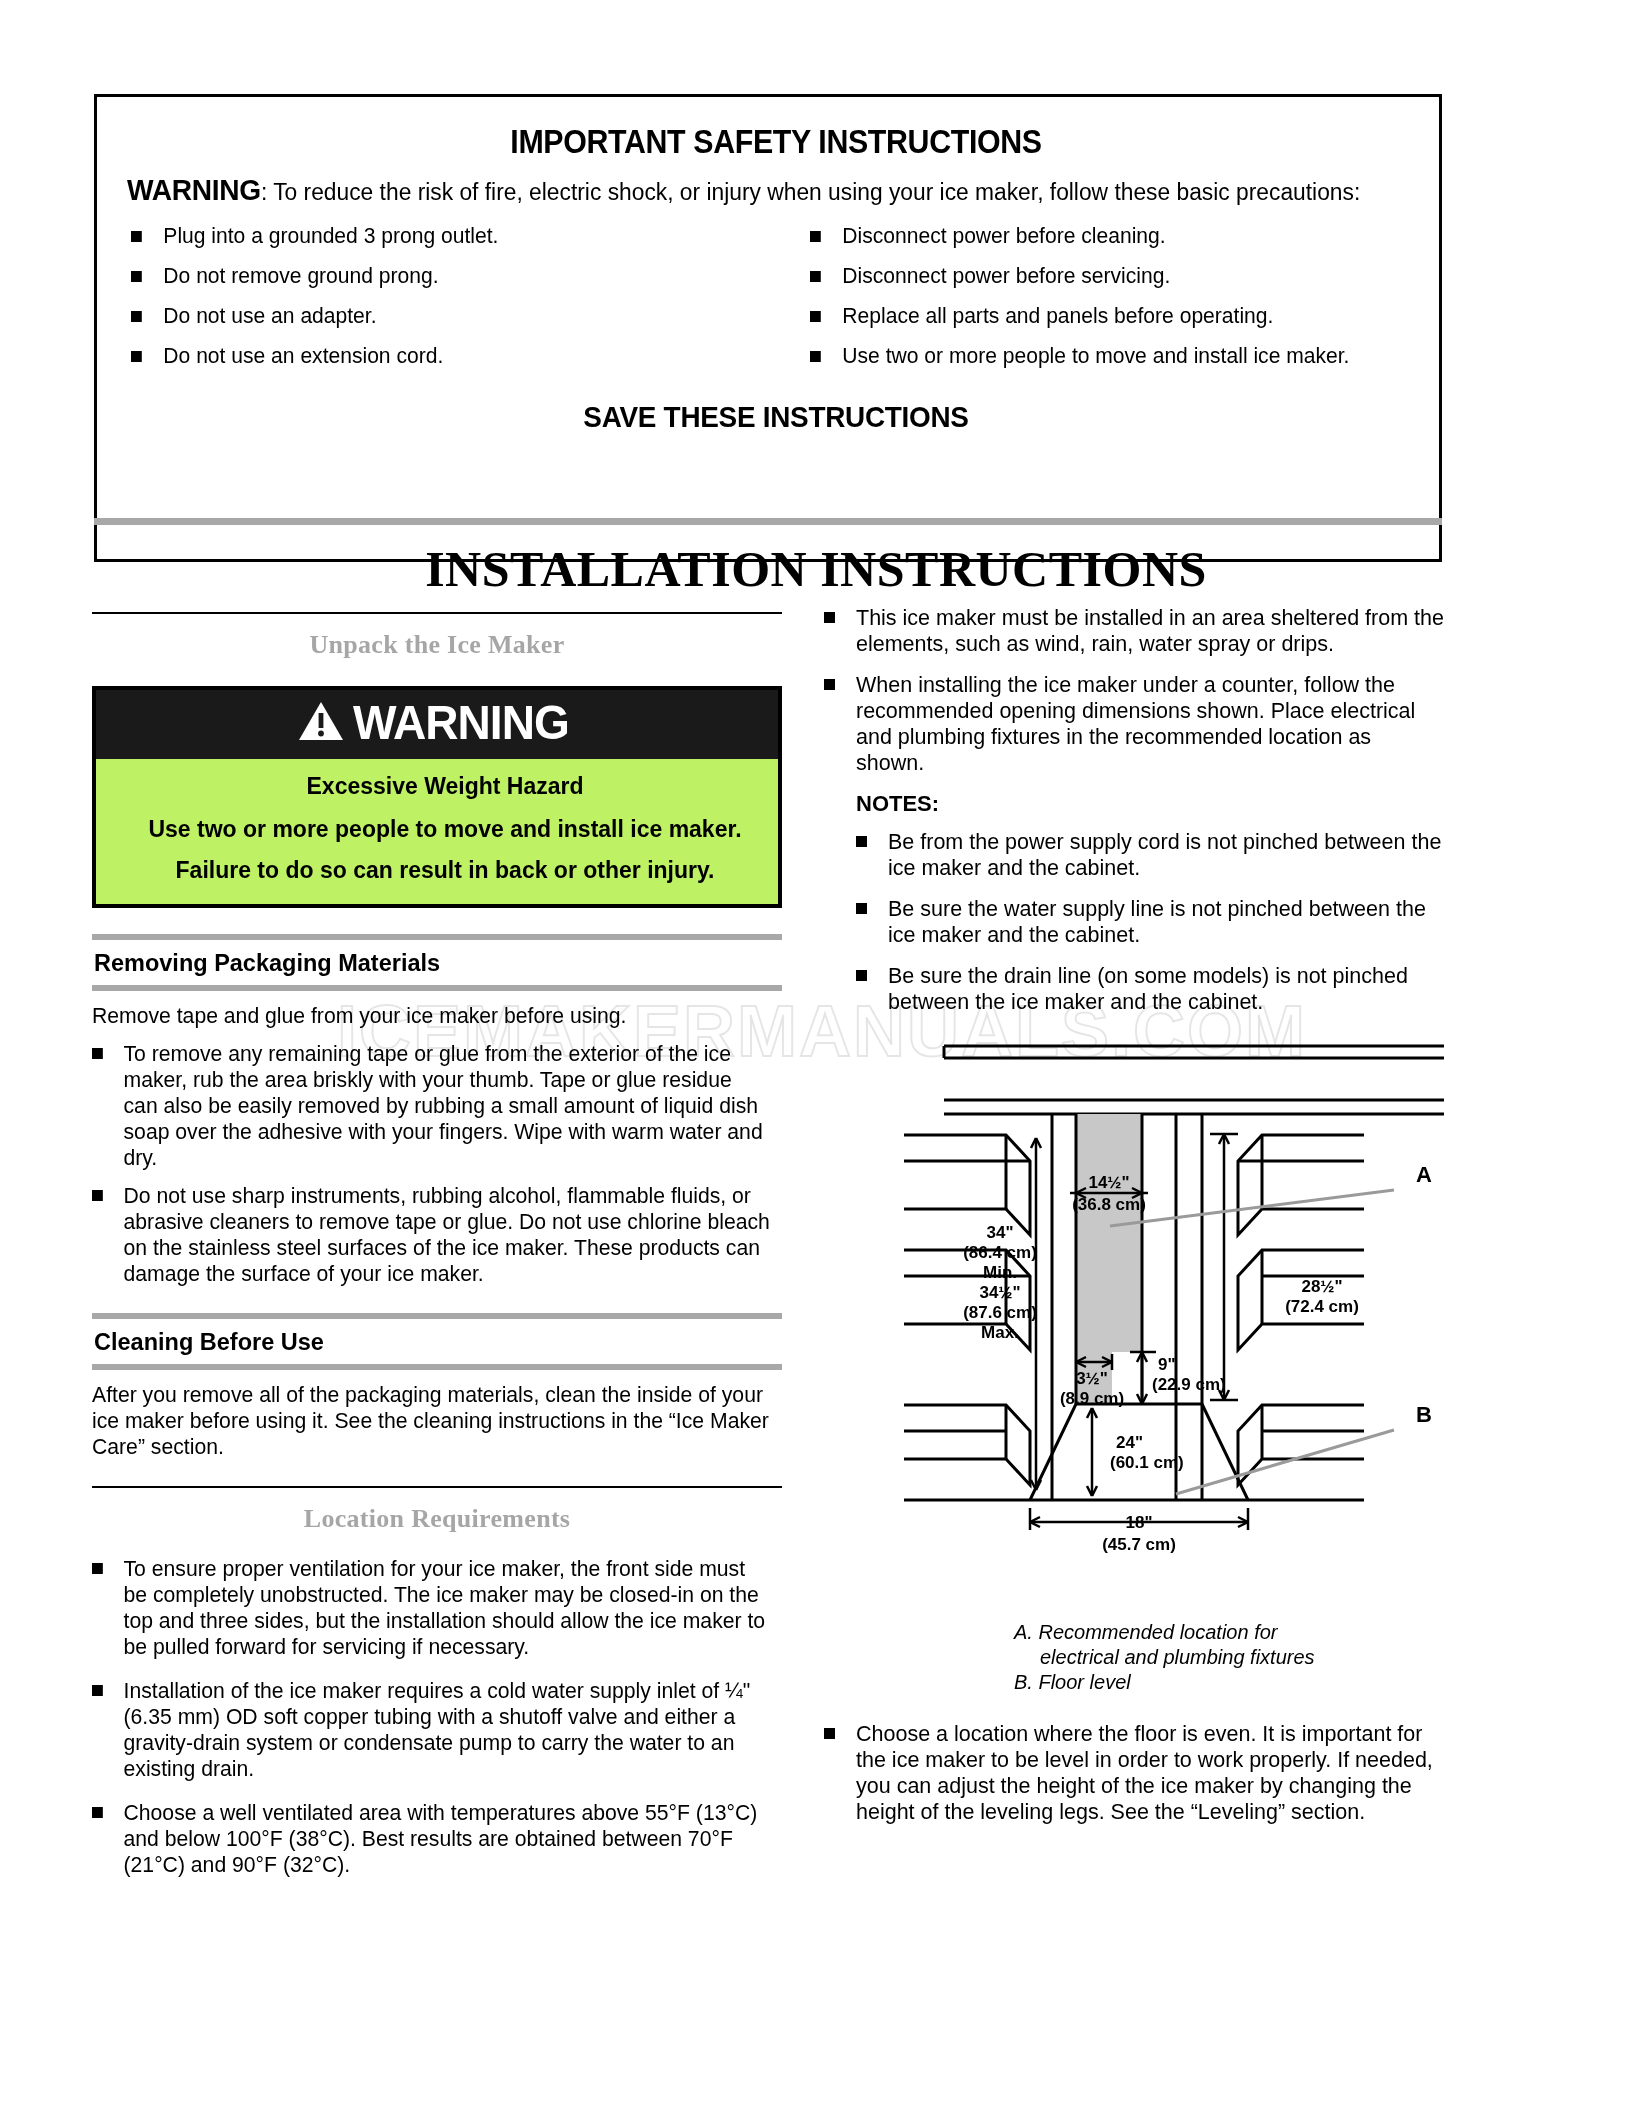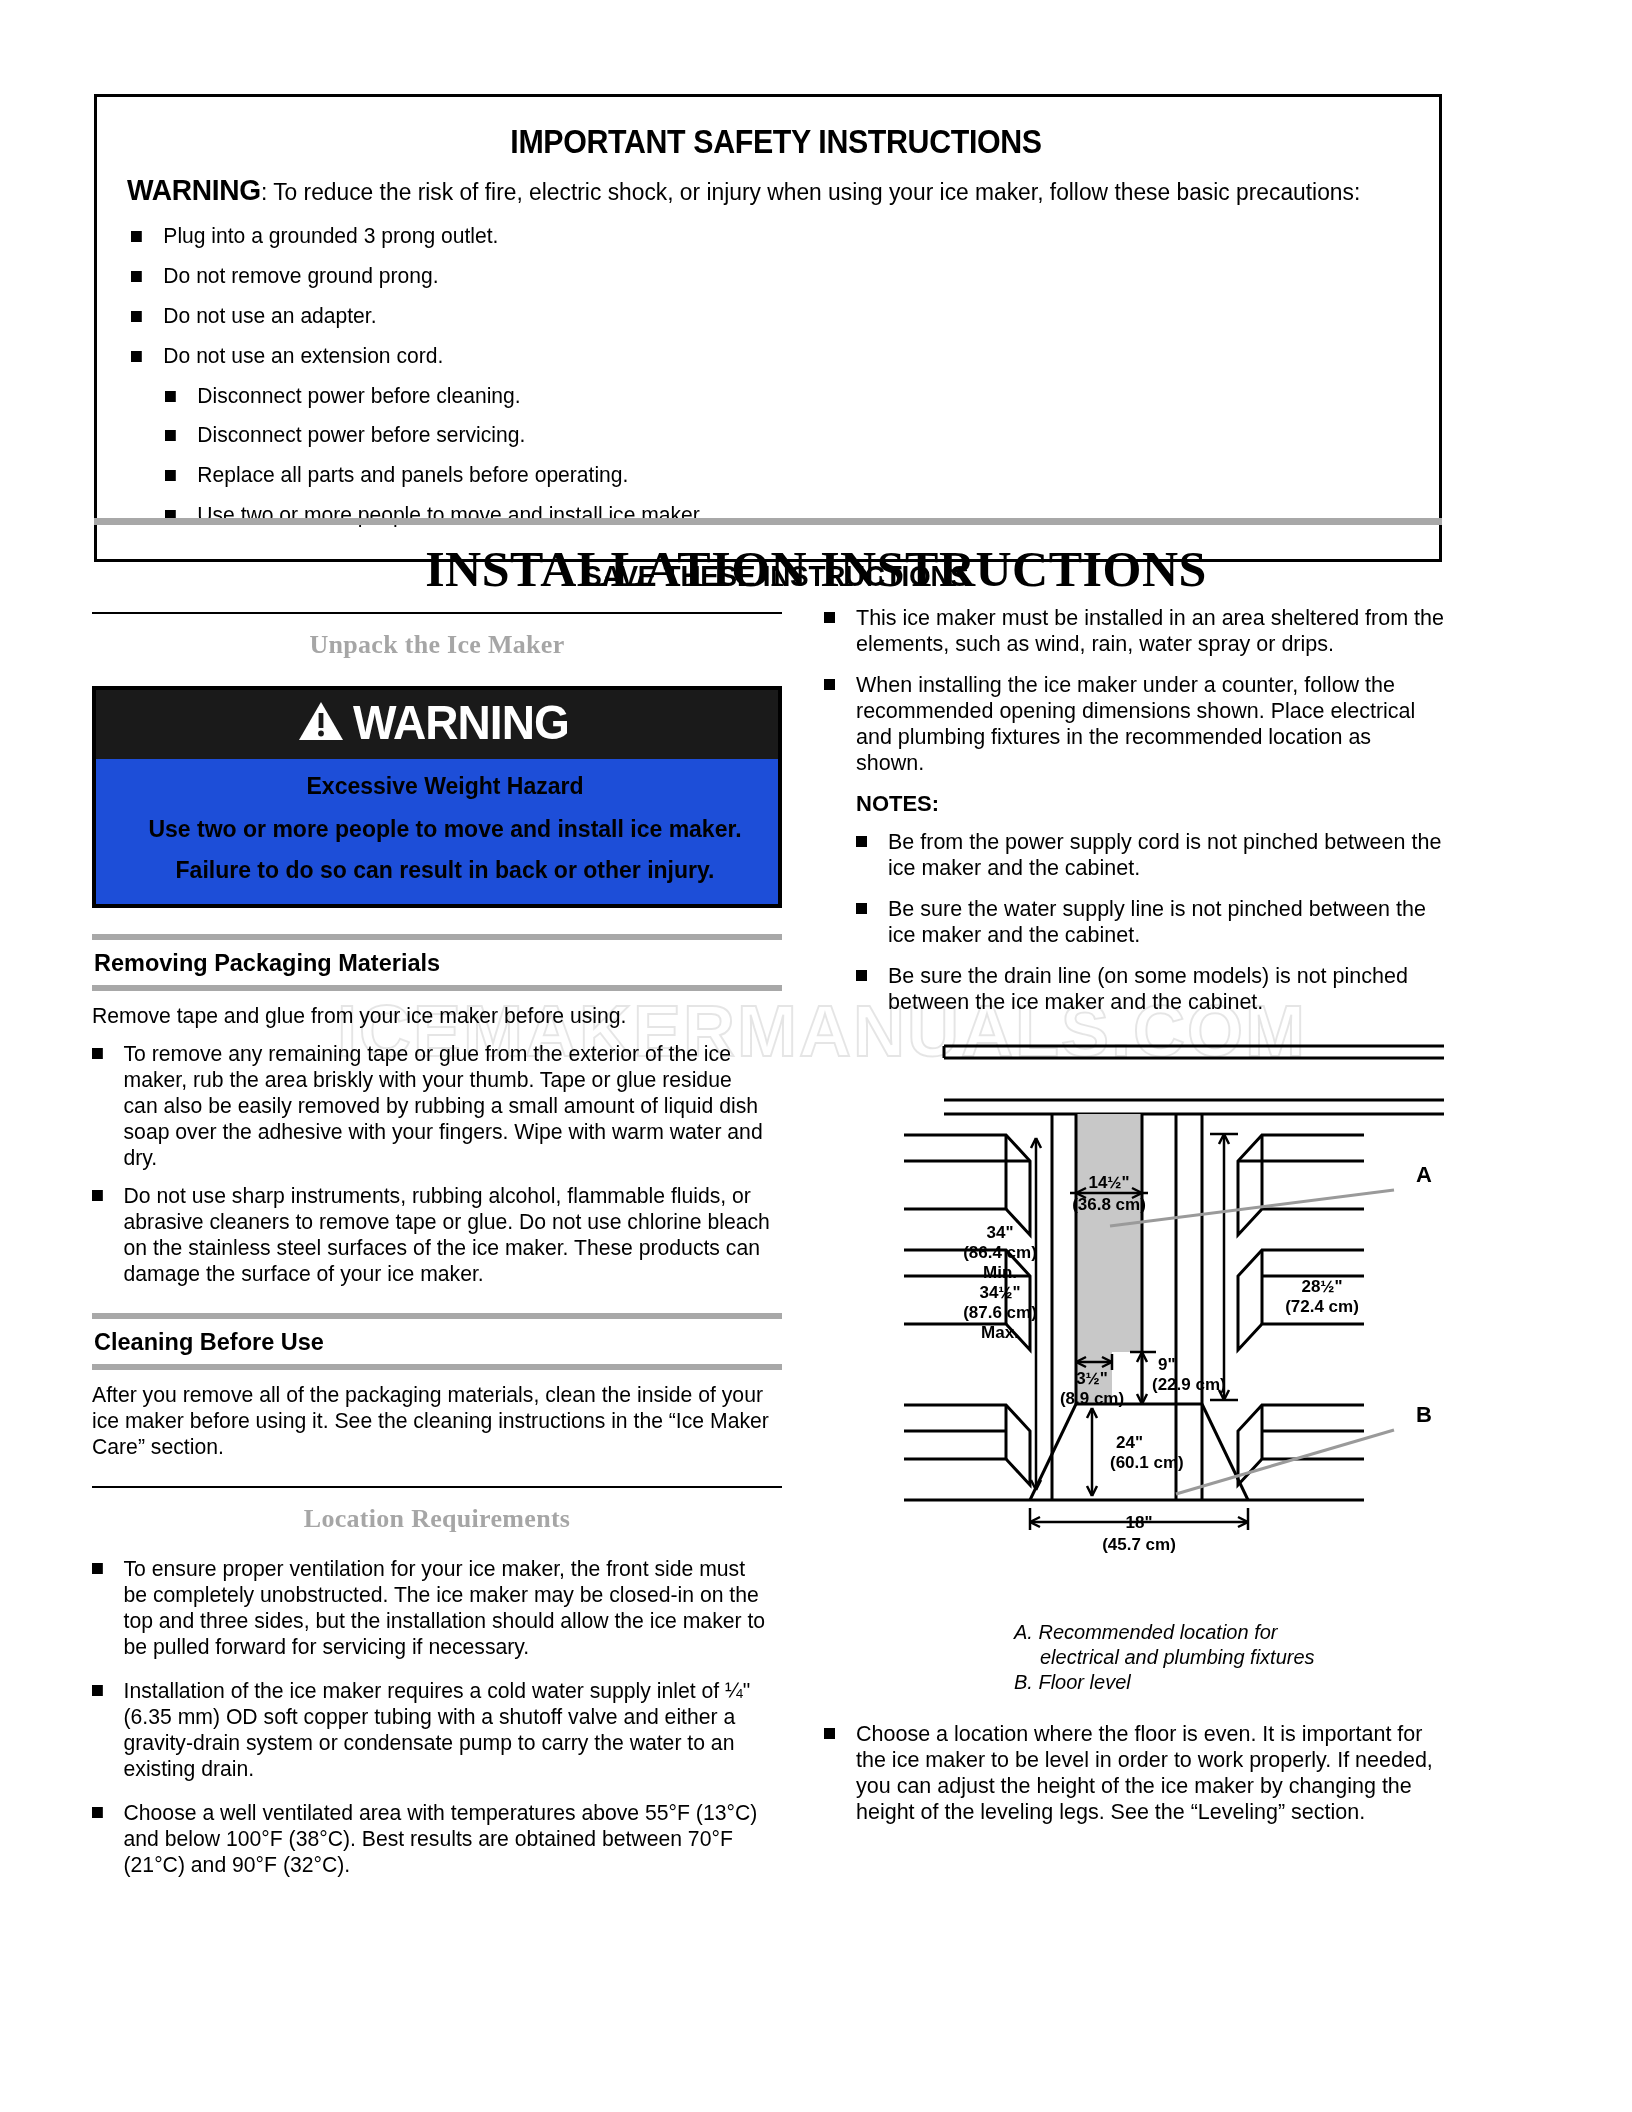--- a/index.html
+++ b/index.html
@@ -51,21 +51,21 @@
   }
   .safety-lead {
     font-size: 23.5px;
     line-height: 1.22;
     margin: 0 4px 16px 4px;
     transform: scaleX(0.97);
     transform-origin: left top;
   }
   .safety-lead b { font-size: 29px; font-weight: bold; letter-spacing: -0.3px; }
 
-  .safety-cols { display: flex; gap: 0px; padding: 0 8px; flex-direction: column; }
+  .safety-cols { display: flex; gap: 0px; padding: 0 8px; }
   .safety-col { width: 50%; }
   .safety-col.right { padding-left: 34px; }
   .sq-item {
     display: flex;
     font-size: 21.5px;
     line-height: 1.2;
     margin-bottom: 14px;
     transform: scaleX(0.98);
     transform-origin: left top;
   }
@@ -144,21 +144,21 @@
   }
   .warn-tri { display: block; }
   .warn-word {
     font-size: 49px;
     font-weight: bold;
     letter-spacing: -1px;
     line-height: 1;
     transform: scaleX(0.94);
   }
   .warn-body {
-    background: #1d4ed8;
+    background: #bef264;
     padding: 14px 2px 18px 18px;
     text-align: center;
   }
   .warn-h { font-size: 23px; font-weight: bold; margin-bottom: 16px; }
   .warn-l { font-size: 23px; font-weight: bold; margin-bottom: 14px; }
   .warn-l:last-child { margin-bottom: 2px; }
 
   
   .sub-head-wrap { margin-top: 26px; }
   .sub-head {

